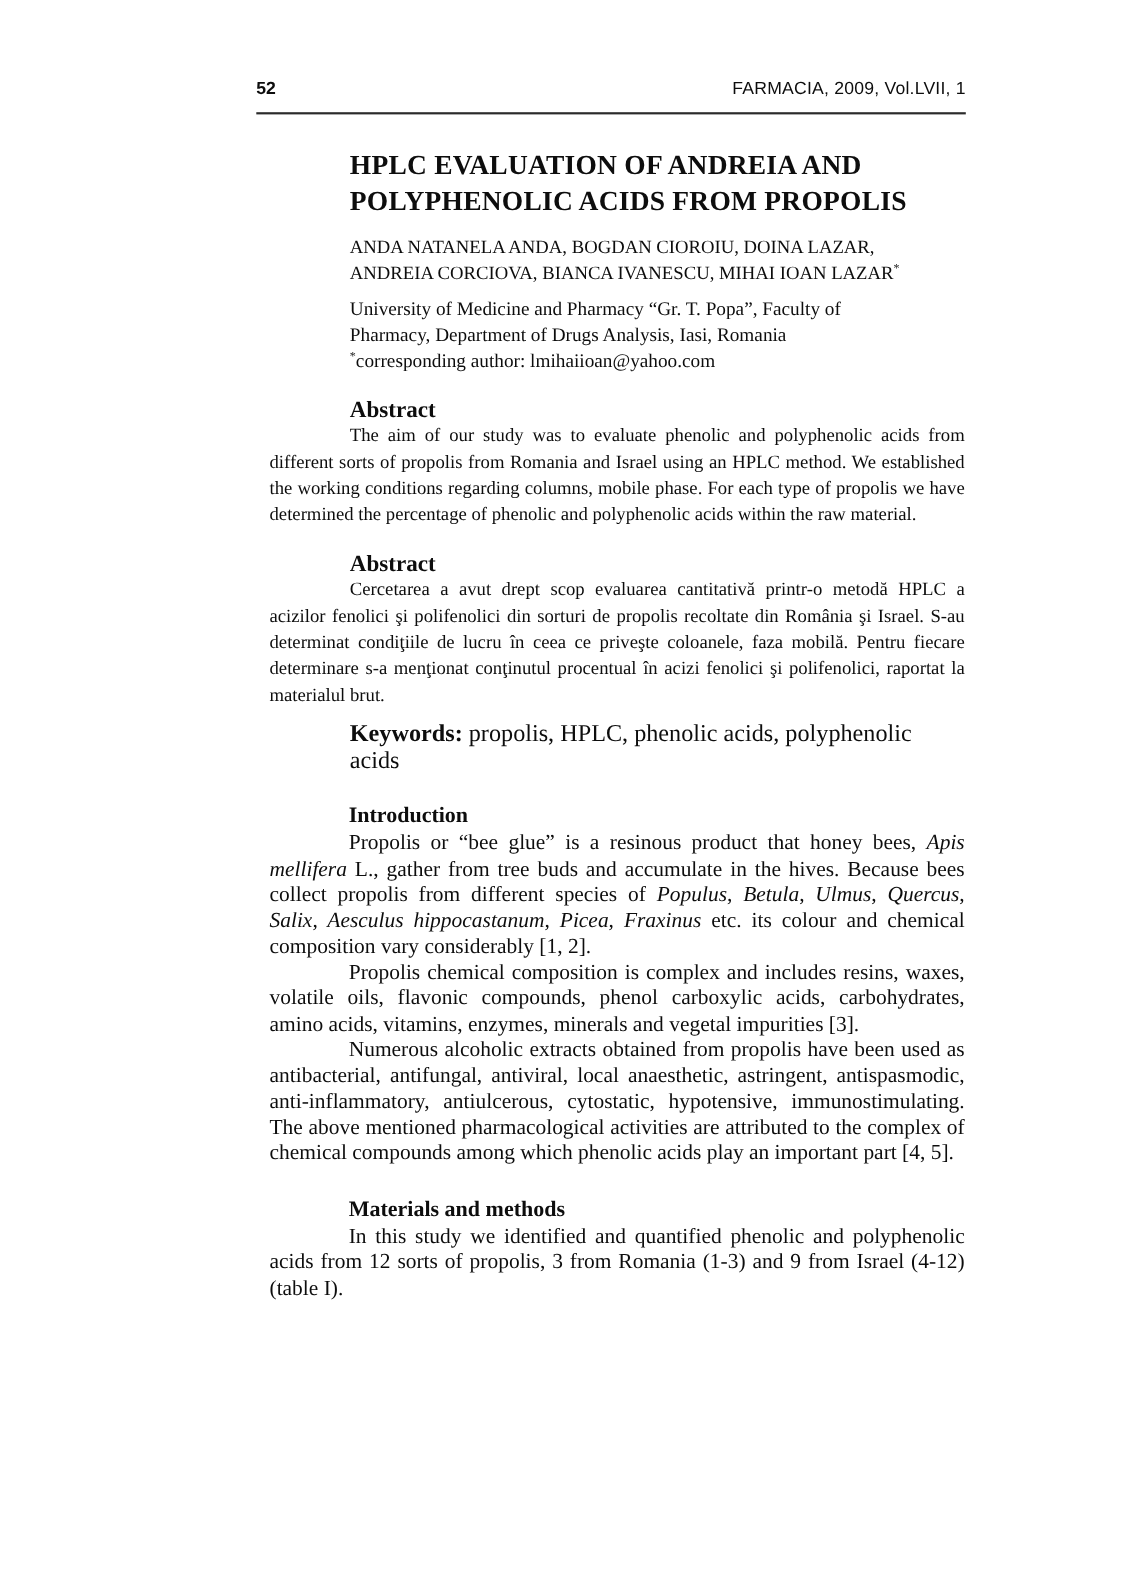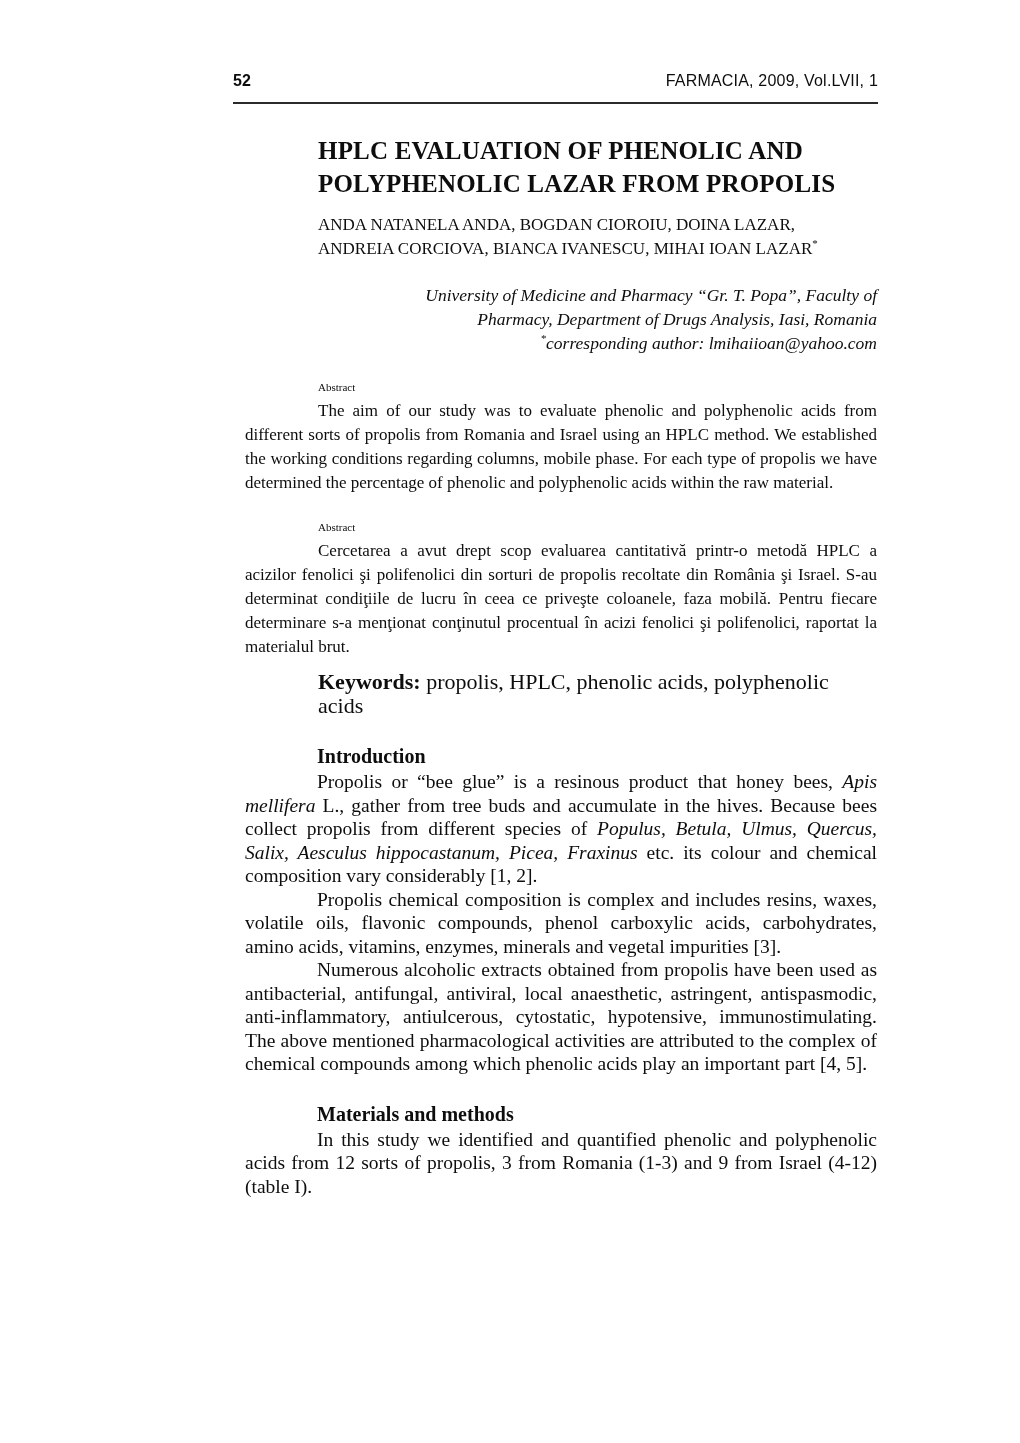--- a/index.html
+++ b/index.html
@@ -52,36 +52,34 @@
     line-height: 33px;
     letter-spacing: 0.2px;
   }
   .authors-block {
     margin-top: 13px;
     padding-left: 73px;
     font-size: 17px;
     line-height: 24px;
   }
   .affiliation-block {
-    margin-top: 22px;
+    margin-top: 7px;
     padding-left: 73px;
-    font-style: italic;
     font-size: 17.5px;
     line-height: 24px;
-    text-align: right;
   }
   sup.mark {
     font-size: 11px;
     line-height: 0;
   }
   .small-head {
     margin-top: 20px;
     padding-left: 73px;
-    font-size: 11px;
-    font-weight: normal;
+    font-size: 21px;
+    font-weight: bold;
     line-height: 24px;
   }
   .small-par {
     margin: 0;
     font-size: 17px;
     line-height: 24px;
     text-align: justify;
     text-indent: 73px;
   }
   .keywords-line {
@@ -118,22 +116,22 @@
 <div class="page">
 
   <div class="header">
     <span class="page-num">52</span>
     <span class="journal-name">FARMACIA, 2009, Vol.LVII, 1</span>
   </div>
 
   <div class="content">
 
     <div class="title-block">
-      <div>HPLC EVALUATION OF PHENOLIC AND</div>
-      <div>POLYPHENOLIC LAZAR FROM PROPOLIS</div>
+      <div>HPLC EVALUATION OF ANDREIA AND</div>
+      <div>POLYPHENOLIC ACIDS FROM PROPOLIS</div>
     </div>
 
     <div class="authors-block">
       <div>ANDA NATANELA ANDA, BOGDAN CIOROIU, DOINA LAZAR,</div>
       <div><span>ANDREIA CORCIOVA, BIANCA IVANESCU, MIHAI IOAN LAZAR</span><sup class="mark">*</sup></div>
     </div>
 
     <div class="affiliation-block">
       <div>University of Medicine and Pharmacy “Gr. T. Popa”, Faculty of</div>
       <div>Pharmacy, Department of Drugs Analysis, Iasi, Romania</div>

